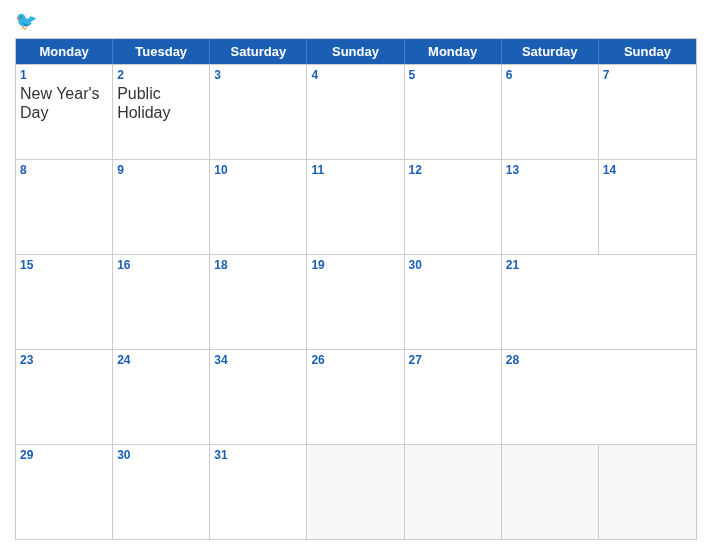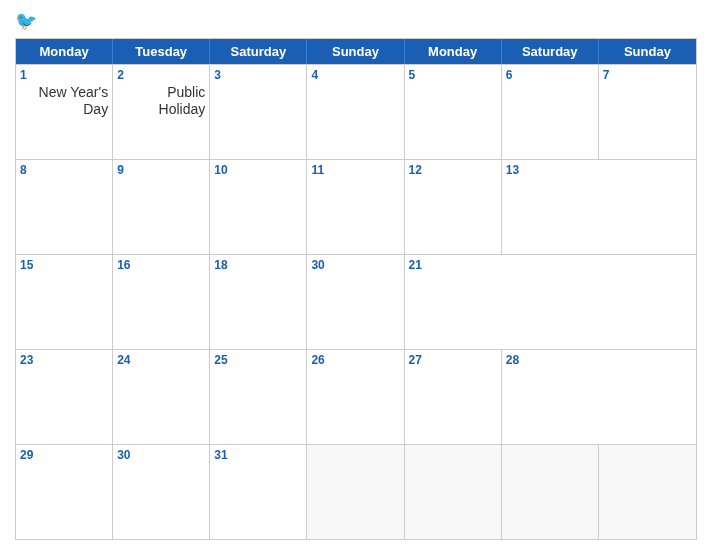--- a/index.html
+++ b/index.html
@@ -109,24 +109,23 @@
     .cal-cell.empty {
       background: #f8f8f8;
     }
     .day-num {
       font-size: 12px;
       font-weight: bold;
       color: #1a5fb4;
       margin-bottom: 2px;
     }
     .day-event {
-      font-size: 14px;
+      font-size: 16px;
       color: #333;
       line-height: 1.2;
-      text-align: right;
     }
   </style>
 </head>
 <body>
 
 <div class="page">
   <div class="header">
     <div class="logo">
       <div class="logo-row">
         <span class="logo-bird">🐦</span>
@@ -188,47 +187,53 @@
           </div>
           <div class="cal-cell">
             <div class="day-num">11</div>
           </div>
           <div class="cal-cell">
             <div class="day-num">12</div>
           </div>
           <div class="cal-cell">
             <div class="day-num">13</div>
           </div>
+          <div class="cal-cell">
+            <div class="day-num">14</div>
+          </div>
         </div>
         <div class="cal-row">
           <div class="cal-cell">
             <div class="day-num">15</div>
           </div>
           <div class="cal-cell">
             <div class="day-num">16</div>
           </div>
           <div class="cal-cell">
             <div class="day-num">18</div>
           </div>
           <div class="cal-cell">
+            <div class="day-num">19</div>
+          </div>
+          <div class="cal-cell">
             <div class="day-num">30</div>
           </div>
           <div class="cal-cell">
             <div class="day-num">21</div>
           </div>
         </div>
         <div class="cal-row">
           <div class="cal-cell">
             <div class="day-num">23</div>
           </div>
           <div class="cal-cell">
             <div class="day-num">24</div>
           </div>
           <div class="cal-cell">
-            <div class="day-num">25</div>
+            <div class="day-num">34</div>
           </div>
           <div class="cal-cell">
             <div class="day-num">26</div>
           </div>
           <div class="cal-cell">
             <div class="day-num">27</div>
           </div>
           <div class="cal-cell">
             <div class="day-num">28</div>
           </div>

